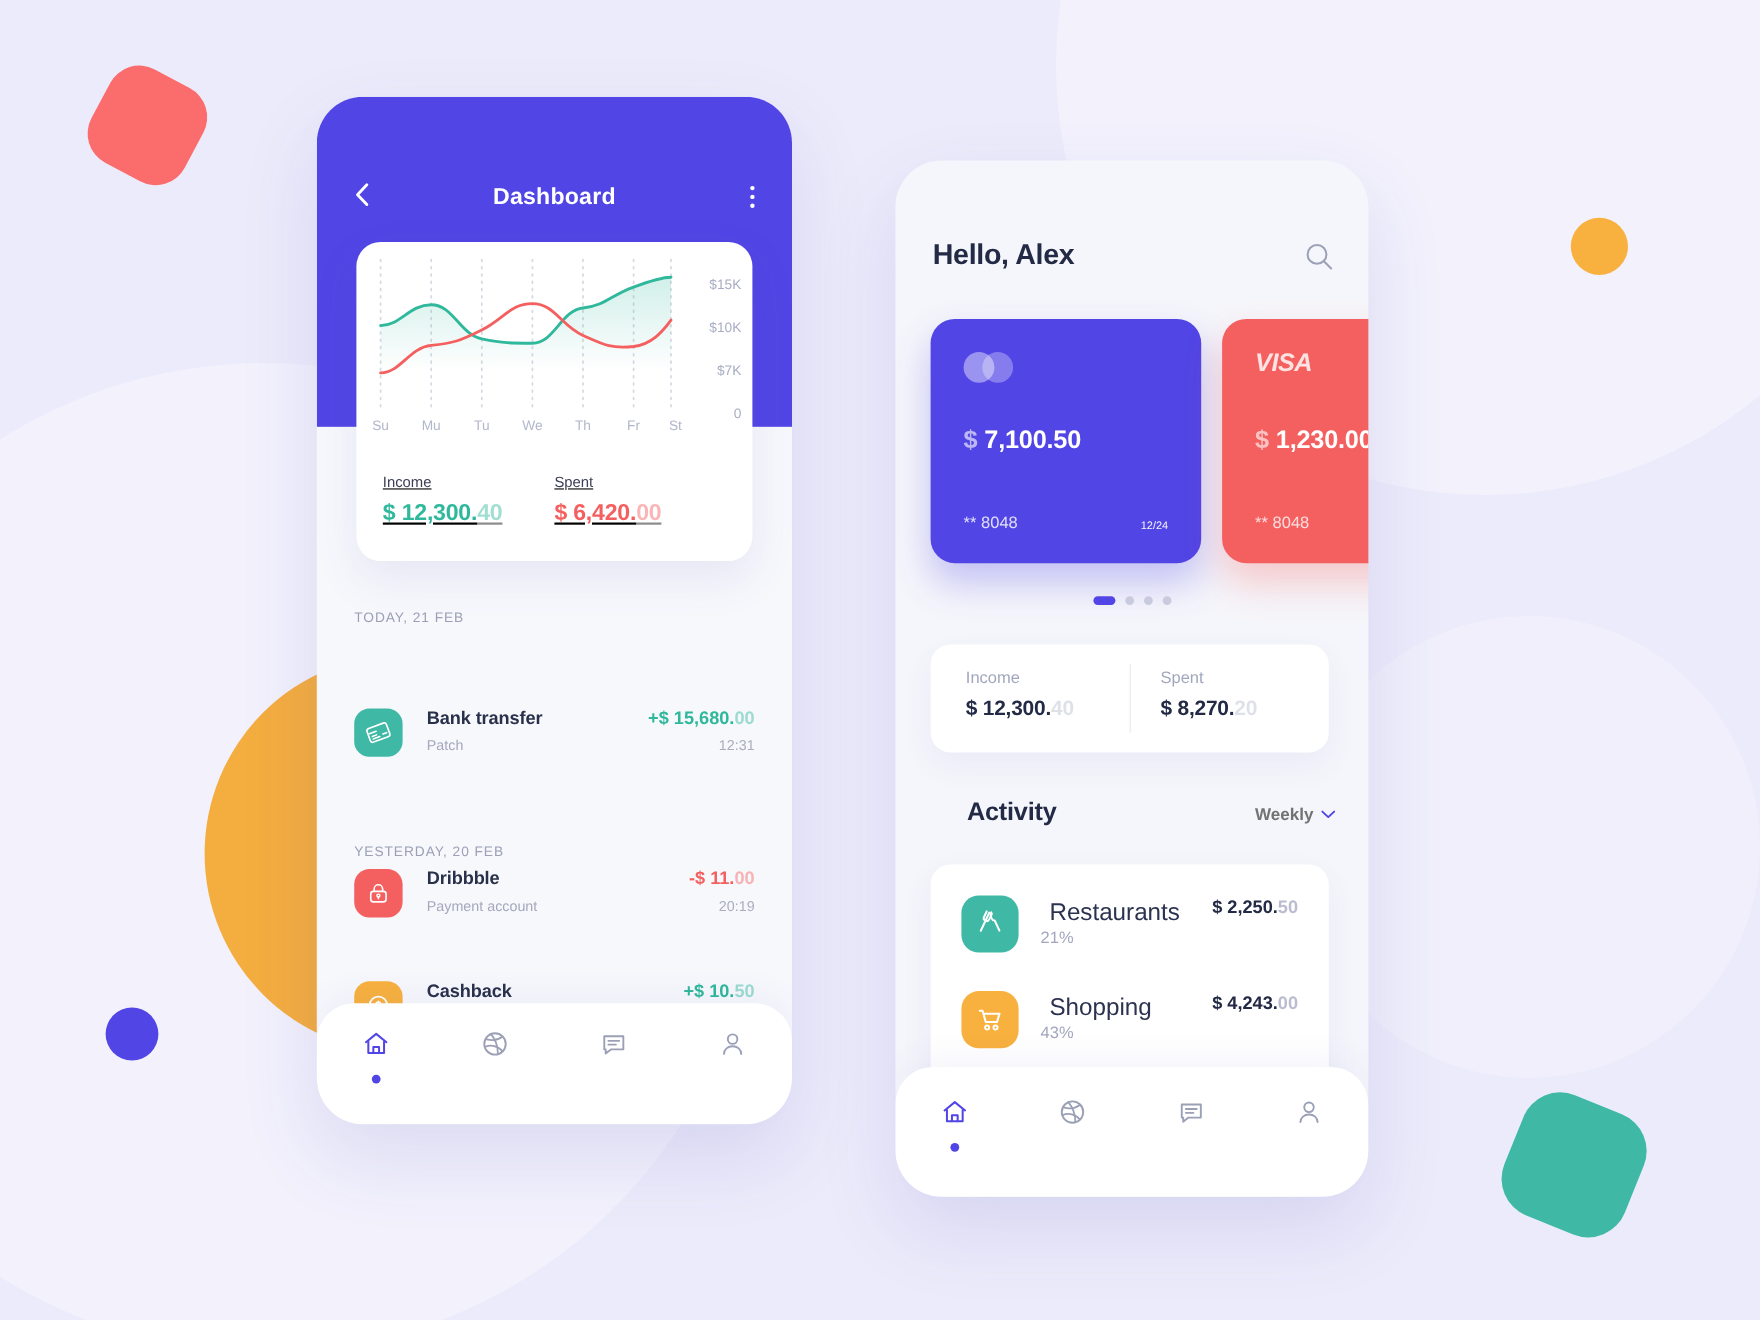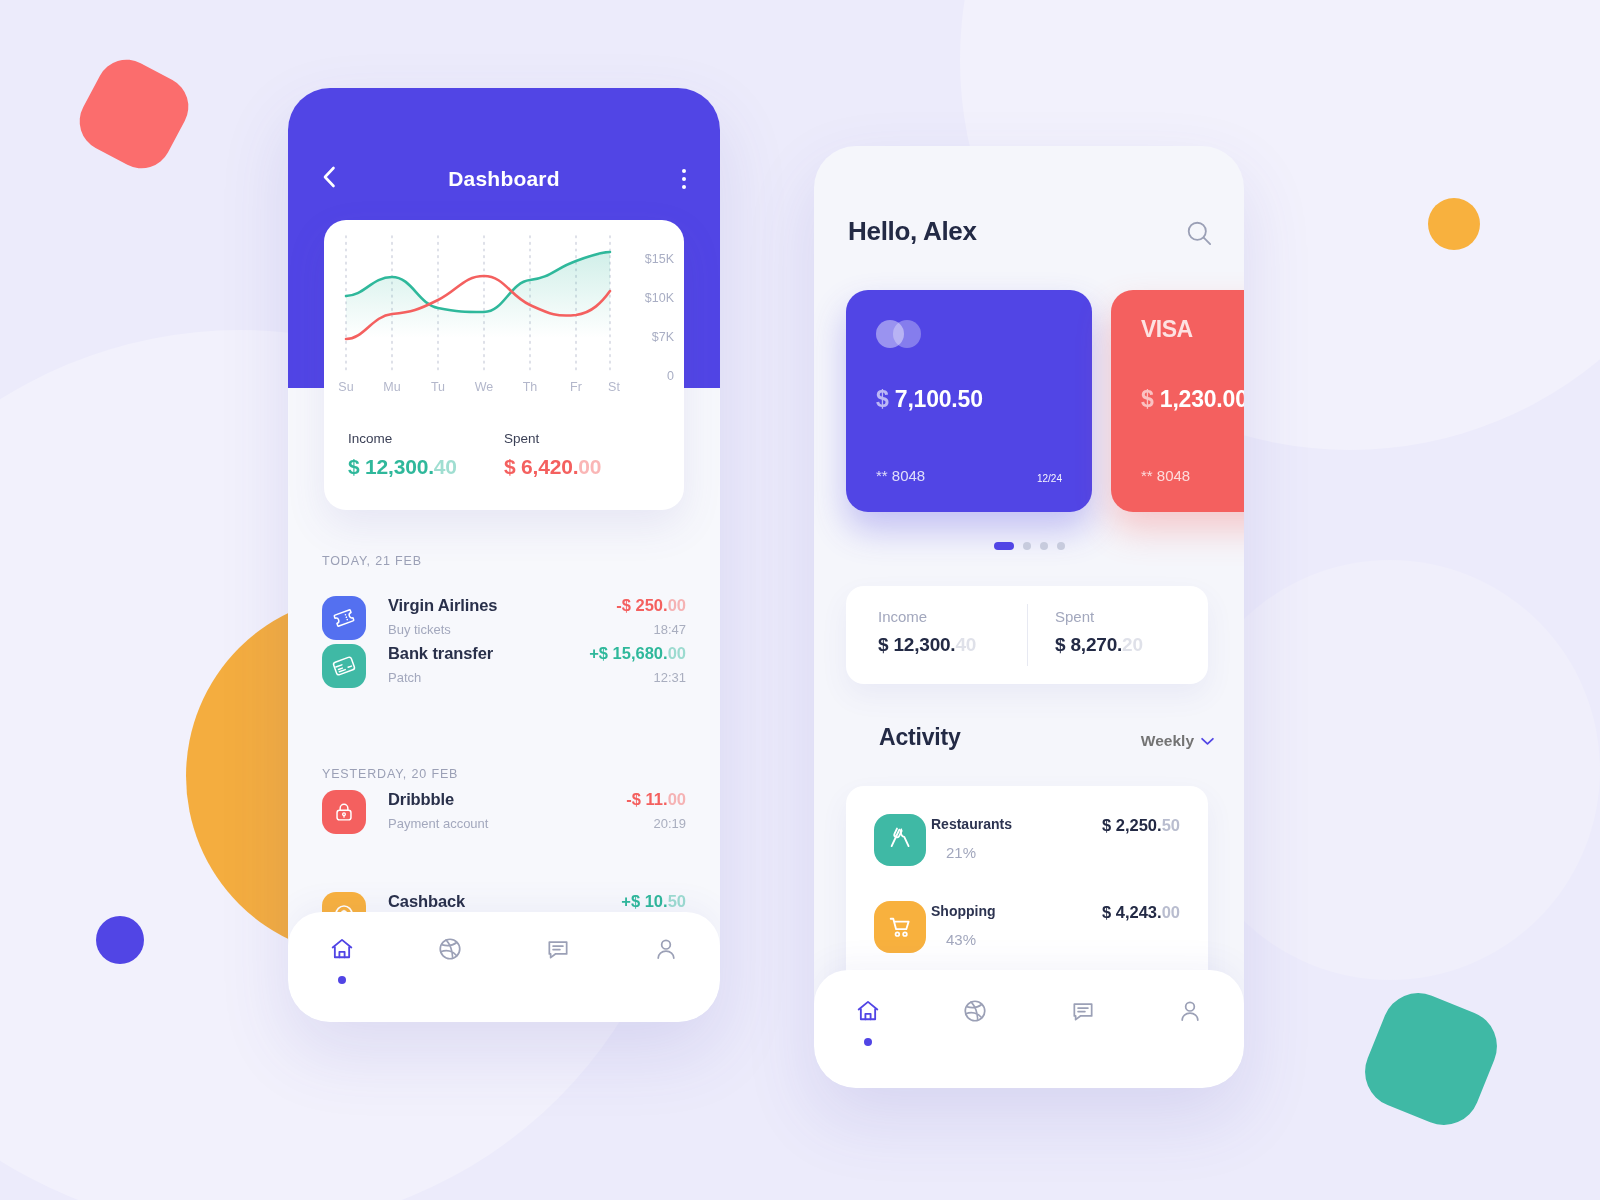--- a/index.html
+++ b/index.html
@@ -72,20 +72,21 @@
   }
   .kebab { width: 24px; display: flex; flex-direction: column;
            align-items: flex-end; gap: 4px; cursor: pointer; }
   .kebab i { display: block; width: 4px; height: 4px; border-radius: 50%; background: #fff; }
 
   .chart-card {
     position: absolute; left: 36px; top: 132px; width: 360px; height: 290px;
     background: #fff; border-radius: 22px;
     box-shadow: 0 16px 40px rgba(90,80,180,.10);
     padding: 0;
+    text-decoration: underline;
   }
   .chart-wrap { position: relative; width: 100%; height: 185px; }
   .chart-svg { position: absolute; left: 0; top: 0; }
   .ylabels {
     position: absolute; right: 10px; top: 6px; width: 48px; height: 136px;
   }
   .ylabels span {
     position: absolute; right: 0; font-size: 12.5px; color: #a9aec4; font-weight: 400;
     white-space: nowrap;
   }
@@ -184,21 +185,21 @@
     opacity: .95; font-weight: 400;
   }
   .card-red .num { opacity: .78; }
   .mc-logo { position: absolute; left: 30px; top: 30px; width: 52px; height: 28px; }
   .mc-logo i { position: absolute; top: 0; width: 28px; height: 28px; border-radius: 50%;
                background: rgba(255,255,255,.42); }
   .mc-logo i:first-child { left: 0; }
   .mc-logo i:last-child  { left: 17px; background: rgba(255,255,255,.30); }
   .visa-logo {
     position: absolute; left: 30px; top: 26px; font-size: 23px; font-weight: 700;
-    color: rgba(255,255,255,.82); letter-spacing: -.5px;
+    font-style: italic; color: rgba(255,255,255,.82); letter-spacing: -.5px;
     font-family: "Liberation Sans", sans-serif;
   }
 
   .dots { position: absolute; left: 0; top: 396px; width: 100%;
           display: flex; justify-content: center; align-items: center; gap: 9px; }
   .dots i { width: 8px; height: 8px; border-radius: 50%; background: #c7cbdd; display: block; }
   .dots i.on { width: 20px; border-radius: 5px; background: #5145e5; }
 
   .sum-card {
     position: absolute; left: 32px; top: 440px; width: 362px; height: 98px;
@@ -228,22 +229,22 @@
     position: absolute; left: 32px; top: 640px; width: 362px; height: 230px;
     background: #fff; border-radius: 18px;
     box-shadow: 0 12px 28px rgba(90,80,180,.07);
   }
   .act-row { position: absolute; left: 28px; width: 306px; height: 54px; }
   .act-row .ico {
     position: absolute; left: 0; top: 0; width: 52px; height: 52px;
     border-radius: 16px; display: flex; align-items: center; justify-content: center;
   }
   .act-row .name {
-    position: absolute; left: 57px; top: 2px; font-size: 14px;
-    font-weight: 700; color: #2c3350;
+    position: absolute; left: 80px; top: 2px; font-size: 22px;
+    font-weight: 400; color: #2c3350;
   }
   .act-row .pct {
     position: absolute; left: 72px; top: 30px; font-size: 15px; color: #a2a7bd;
   }
   .act-row .amt {
     position: absolute; right: 0; top: 2px; font-size: 16.5px; font-weight: 700;
     color: #232a45;
   }
   .act-row .amt .cents { color: #b9bdcf; }
 
@@ -345,32 +346,20 @@
       </div>
       <div class="col">
         <div class="lbl">Spent</div>
         <div class="val spent"><span>$ 6,420.</span><span class="cents">00</span></div>
       </div>
     </div>
   </div>
 
   <div class="section-label" style="top:466px">TODAY, 21 FEB</div>
 
-  <div class="tx" style="top:508px">
-    <span class="ico" style="background:#5470f0">
-      <svg width="24" height="24" viewBox="0 0 24 24" fill="none" style="transform:rotate(-20deg)">
-        <path d="M3.5 9.2v-2a1 1 0 011-1h15a1 1 0 011 1v2a2.8 2.8 0 000 5.6v2a1 1 0 01-1 1h-15a1 1 0 01-1-1v-2a2.8 2.8 0 000-5.6z" stroke="#fff" stroke-width="1.5" stroke-linejoin="round"></path>
-        <path d="M14.5 9.4v.01M14.5 12v.01M14.5 14.6v.01" stroke="#fff" stroke-width="1.6" stroke-linecap="round"></path>
-      </svg>
-    </span>
-    <span class="name">Virgin Airlines</span>
-    <span class="sub">Buy tickets</span>
-    <span class="amt neg"><span>-$ 250.</span><span class="cents">00</span></span>
-    <span class="time">18:47</span>
-  </div>
 
   <div class="tx" style="top:556px">
     <span class="ico" style="background:#3fb9a5">
       <svg width="24" height="24" viewBox="0 0 24 24" fill="none" style="transform:rotate(-20deg)">
         <rect x="2.6" y="5.4" width="18.8" height="13.2" rx="2.4" stroke="#fff" stroke-width="1.5"></rect>
         <path d="M4 10.2h6.4" stroke="#fff" stroke-width="1.5" stroke-linecap="round"></path>
         <path d="M5.6 13.4h4.2M5.6 15.8h6.4" stroke="#fff" stroke-width="1.4" stroke-linecap="round"></path>
         <path d="M15.4 14.6h3.6" stroke="#fff" stroke-width="1.4" stroke-linecap="round"></path>
       </svg>
     </span>

